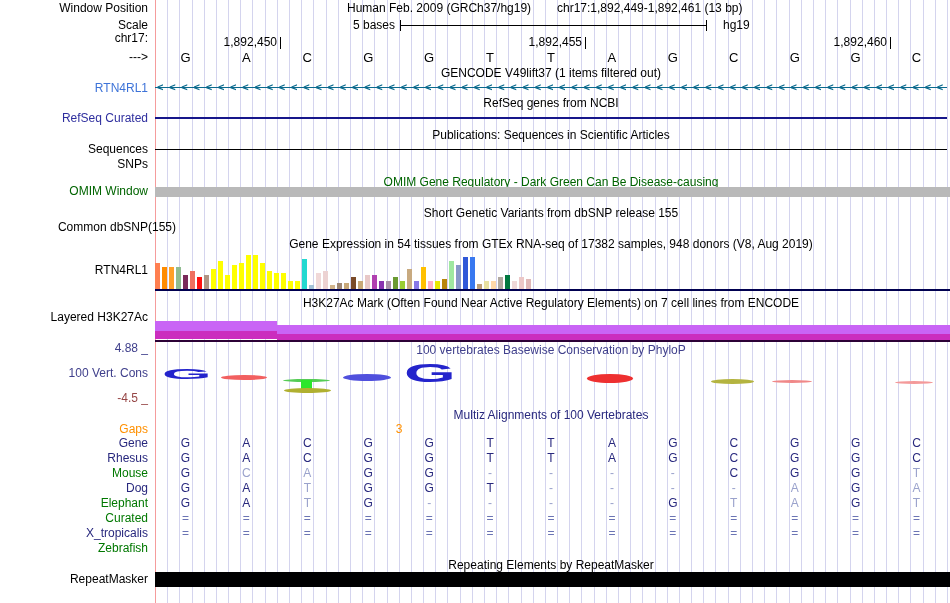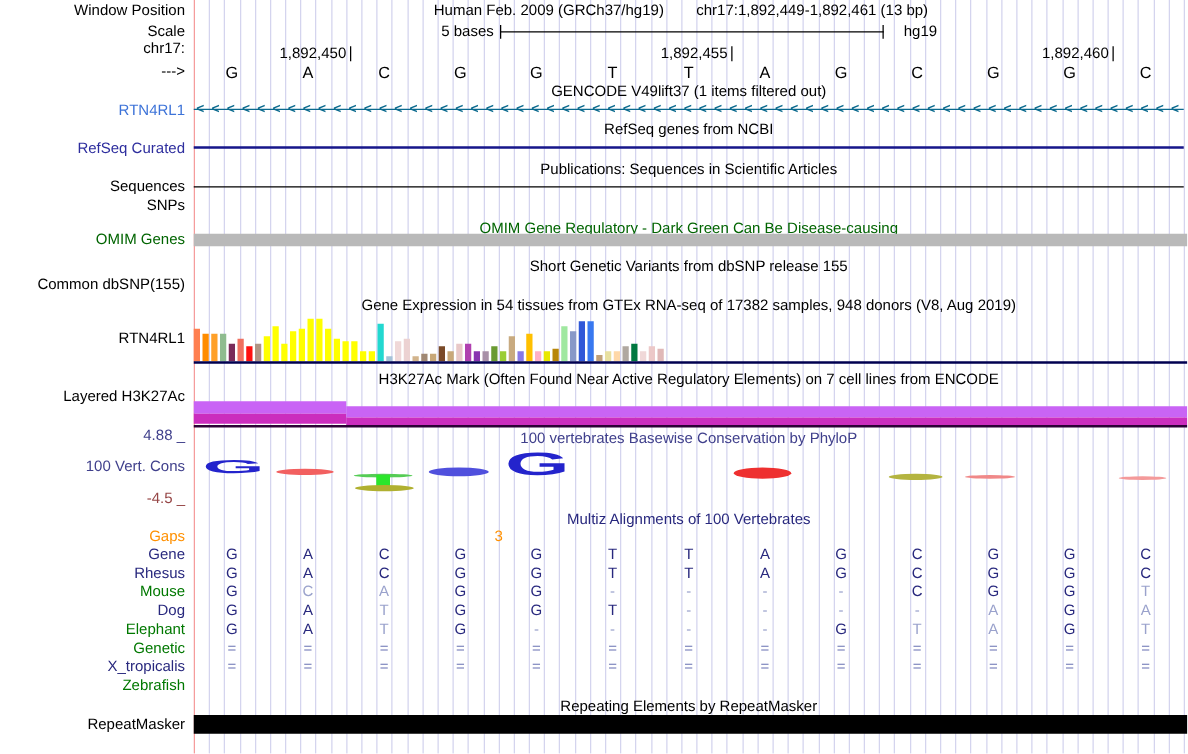--- a/index.html
+++ b/index.html
@@ -206,25 +206,25 @@
   <div class="title" style="top:97px;">RefSeq genes from NCBI</div>
   <div class="lbl navy" style="top:112px;">RefSeq Curated</div>
   <div class="hline" style="left:155px;top:117px;width:792px;height:2px;background:#16168a;"></div>
 
   <div class="title" style="top:129px;">Publications: Sequences in Scientific Articles</div>
   <div class="lbl" style="top:143px;">Sequences</div>
   <div class="hline" style="left:155px;top:149px;width:792px;height:1px;background:#000;"></div>
   <div class="lbl" style="top:158px;">SNPs</div>
 
   <div class="title green" style="top:176px;">OMIM Gene Regulatory - Dark Green Can Be Disease-causing</div>
-  <div class="lbl green" style="top:185px;">OMIM Genes</div>
+  <div class="lbl green" style="top:185px;">OMIM Window</div>
   <div class="hline" style="left:155px;top:187px;width:795px;height:10px;background:#b9b9b9;"></div>
 
   <div class="title" style="top:207px;">Short Genetic Variants from dbSNP release 155</div>
-  <div class="lbl" style="top:221px;">Common dbSNP(155)</div>
+  <div class="lbl" style="top:221px;margin-left:28px;">Common dbSNP(155)</div>
 
   <div class="title" style="top:238px;">Gene Expression in 54 tissues from GTEx RNA-seq of 17382 samples, 948 donors (V8, Aug 2019)</div>
   <div class="lbl" style="top:264px;">RTN4RL1</div>
   <div id="gtex-bars">
       <div class="gtex-bar" style="left: 155px; top: 263px; height: 26px; background: rgb(255, 127, 80);"></div>
       <div class="gtex-bar" style="left: 162px; top: 267px; height: 22px; background: rgb(255, 140, 0);"></div>
       <div class="gtex-bar" style="left: 169px; top: 267px; height: 22px; background: rgb(255, 160, 40);"></div>
       <div class="gtex-bar" style="left: 176px; top: 267px; height: 22px; background: rgb(143, 188, 143);"></div>
       <div class="gtex-bar" style="left: 183px; top: 275px; height: 14px; background: rgb(122, 42, 90);"></div>
       <div class="gtex-bar" style="left: 190px; top: 271px; height: 18px; background: rgb(240, 112, 96);"></div>
@@ -372,21 +372,21 @@
       <div class="align-cell" style="left: 368.231px; top: 497px; color: rgb(40, 40, 126);">G</div>
       <div class="align-cell" style="left: 429.154px; top: 497px; color: rgb(154, 162, 204);">-</div>
       <div class="align-cell" style="left: 490.077px; top: 497px; color: rgb(154, 162, 204);">-</div>
       <div class="align-cell" style="left: 551px; top: 497px; color: rgb(154, 162, 204);">-</div>
       <div class="align-cell" style="left: 611.923px; top: 497px; color: rgb(154, 162, 204);">-</div>
       <div class="align-cell" style="left: 672.846px; top: 497px; color: rgb(40, 40, 126);">G</div>
       <div class="align-cell" style="left: 733.769px; top: 497px; color: rgb(154, 162, 204);">T</div>
       <div class="align-cell" style="left: 794.692px; top: 497px; color: rgb(154, 162, 204);">A</div>
       <div class="align-cell" style="left: 855.615px; top: 497px; color: rgb(40, 40, 126);">G</div>
       <div class="align-cell" style="left: 916.538px; top: 497px; color: rgb(154, 162, 204);">T</div>
-      <div class="lbl" style="top: 512px; color: rgb(0, 120, 0);">Genetic</div>
+      <div class="lbl" style="top: 512px; color: rgb(0, 120, 0);">Curated</div>
       <div class="align-cell" style="left: 185.462px; top: 512px; color: rgb(107, 116, 180);">=</div>
       <div class="align-cell" style="left: 246.385px; top: 512px; color: rgb(107, 116, 180);">=</div>
       <div class="align-cell" style="left: 307.308px; top: 512px; color: rgb(107, 116, 180);">=</div>
       <div class="align-cell" style="left: 368.231px; top: 512px; color: rgb(107, 116, 180);">=</div>
       <div class="align-cell" style="left: 429.154px; top: 512px; color: rgb(107, 116, 180);">=</div>
       <div class="align-cell" style="left: 490.077px; top: 512px; color: rgb(107, 116, 180);">=</div>
       <div class="align-cell" style="left: 551px; top: 512px; color: rgb(107, 116, 180);">=</div>
       <div class="align-cell" style="left: 611.923px; top: 512px; color: rgb(107, 116, 180);">=</div>
       <div class="align-cell" style="left: 672.846px; top: 512px; color: rgb(107, 116, 180);">=</div>
       <div class="align-cell" style="left: 733.769px; top: 512px; color: rgb(107, 116, 180);">=</div>

